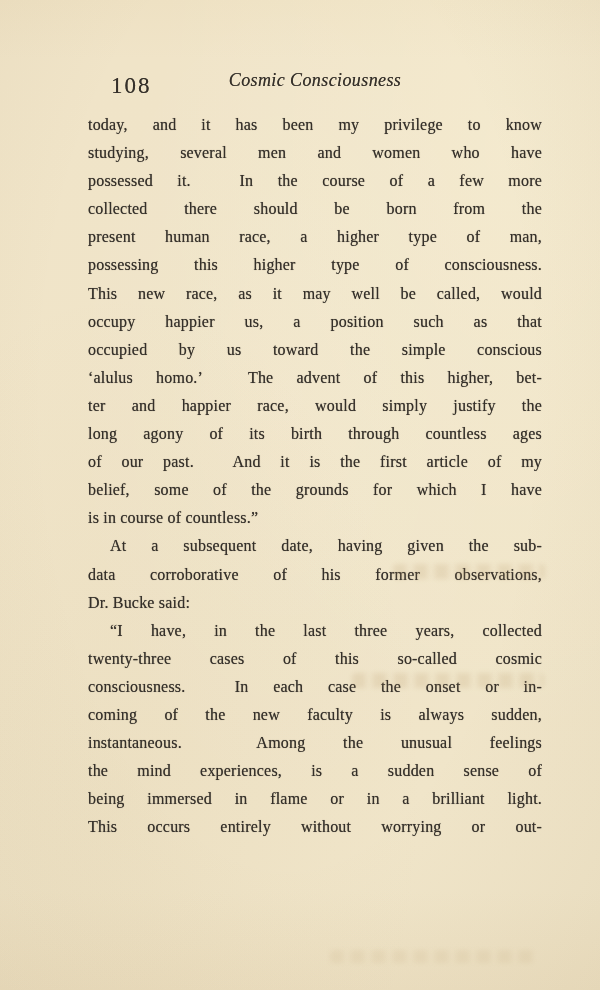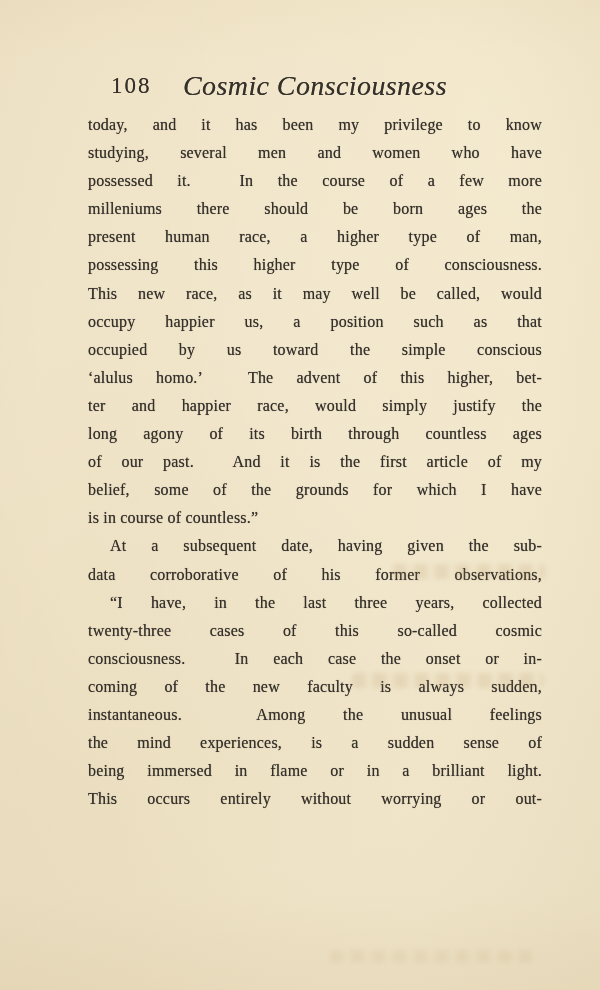--- a/index.html
+++ b/index.html
@@ -38,21 +38,21 @@
     font-variant-numeric: oldstyle-nums;
     text-shadow: 0 0 0.6px rgba(53,48,42,0.75);
     margin-left: 26px;
   }
   .running-title {
     position: absolute;
     left: 50%;
     top: 0;
     transform: translateX(-50%);
     font-style: italic;
-    font-size: 28px;
+    font-size: 18px;
     letter-spacing: 0.4px;
     white-space: nowrap;
     text-shadow: 0 0 0.6px rgba(53,48,42,0.75);
   }
   
   .page-body {
     position: absolute;
     left: 88px;
     top: 111px;
     width: 454px;
@@ -91,36 +91,37 @@
   <div class="page-header">
     <span class="page-num">108</span>
     <span class="running-title">Cosmic Consciousness</span>
   </div>
 
   <div class="page-body">
       <div>
         <div class="ln">today, and it has been my privilege to know</div>
         <div class="ln">studying, several men and women who have</div>
         <div class="ln">possessed it.  In the course of a few more</div>
-        <div class="ln">milleniums there should be born ages the</div>
+        <div class="ln">collected there should be born from the</div>
         <div class="ln">present human race, a higher type of man,</div>
         <div class="ln">possessing this higher type of consciousness.</div>
         <div class="ln">This new race, as it may well be called, would</div>
         <div class="ln">occupy happier us, a position such as that</div>
         <div class="ln">occupied by us toward the simple conscious</div>
         <div class="ln">‘alulus homo.’  The advent of this higher, bet-</div>
         <div class="ln">ter and happier race, would simply justify the</div>
         <div class="ln">long agony of its birth through countless ages</div>
         <div class="ln">of our past.  And it is the first article of my</div>
         <div class="ln">belief, some of the grounds for which I have</div>
         <div class="ln end">is in course of countless.”</div>
       </div>
       <div>
         <div class="ln indent">At a subsequent date, having given the sub-</div>
         <div class="ln">data corroborative of his former observations,</div>
+        <div class="ln end">Dr. Bucke said:</div>
       </div>
       <div>
         <div class="ln indent">“I have, in the last three years, collected</div>
         <div class="ln">twenty-three cases of this so-called cosmic</div>
         <div class="ln">consciousness.  In each case the onset or in-</div>
         <div class="ln">coming of the new faculty is always sudden,</div>
         <div class="ln">instantaneous.  Among the unusual feelings</div>
         <div class="ln">the mind experiences, is a sudden sense of</div>
         <div class="ln">being immersed in flame or in a brilliant light.</div>
         <div class="ln">This occurs entirely without worrying or out-</div>

